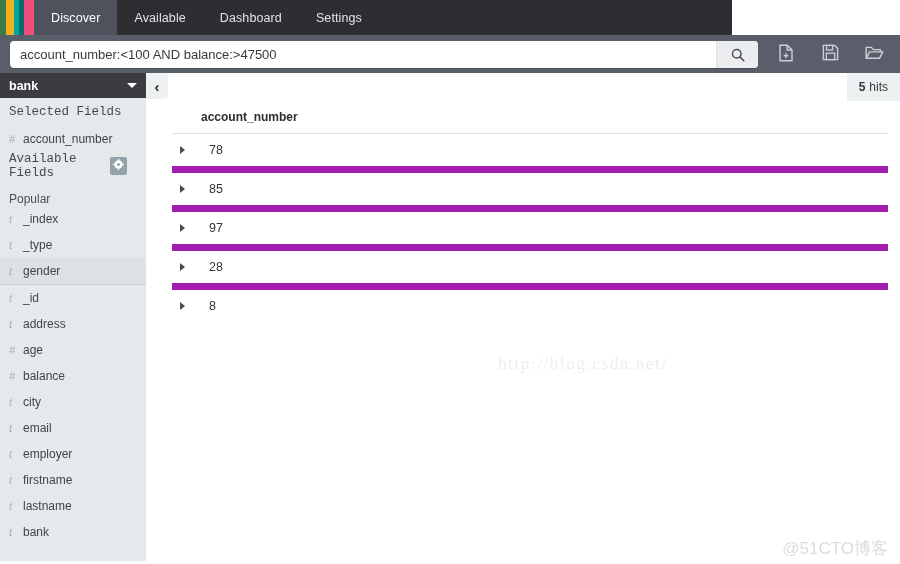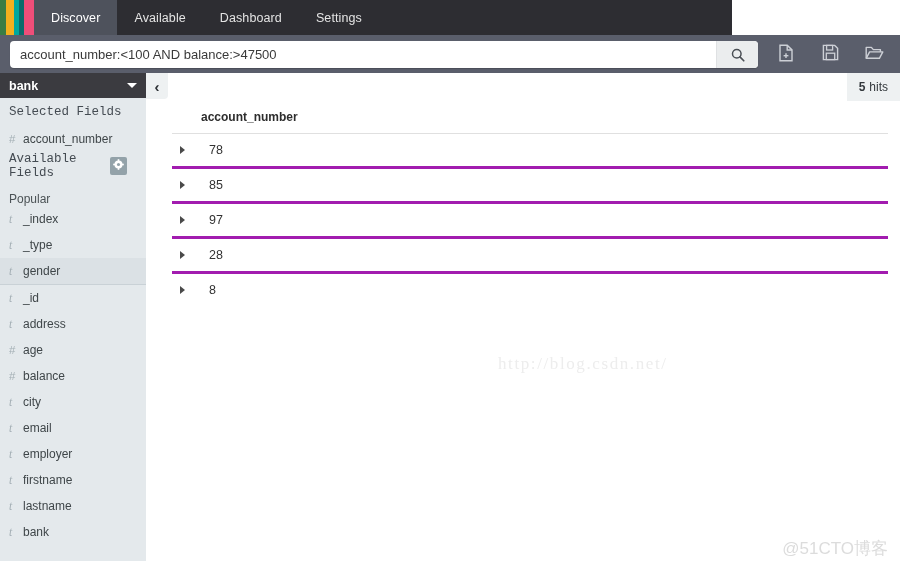--- a/index.html
+++ b/index.html
@@ -255,21 +255,21 @@
     padding-left: 29px;
     border-bottom: 1px solid #e0e0e0;
     font-size: 12px;
     font-weight: bold;
     color: #2d2d2d;
   }
   .res-row {
     height: 32px;
     display: flex;
     align-items: center;
-    border-bottom: 3px solid #a21caf;
+    border-bottom: 7px solid #a21caf;
     font-size: 12.5px;
     color: #333333;
   }
   .res-row:last-child { border-bottom: none; }
   .res-caret {
     width: 29px;
     flex-shrink: 0;
     display: flex;
     align-items: center;
     padding-left: 8px;

